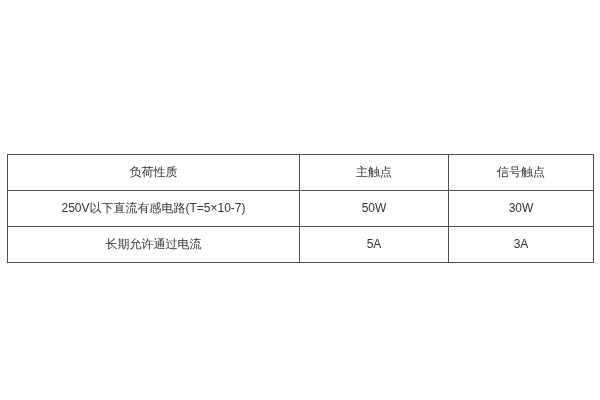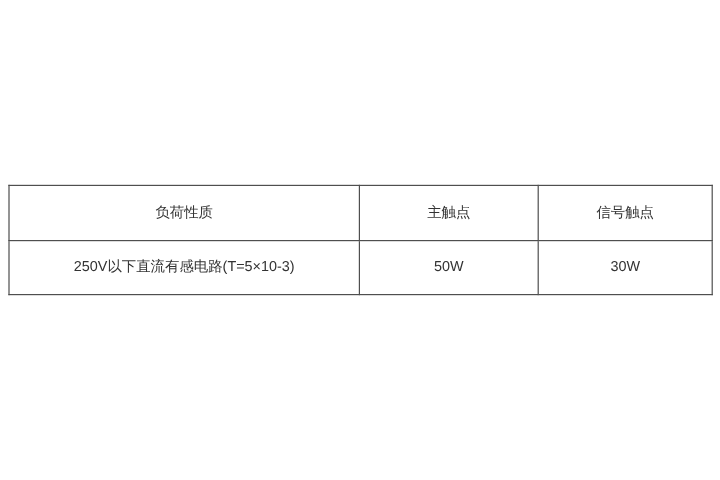--- a/index.html
+++ b/index.html
@@ -54,19 +54,24 @@
       <col style="width:149px">
       <col style="width:145px">
     </colgroup>
     <tbody>
       <tr>
         <td>负荷性质</td>
         <td>主触点</td>
         <td>信号触点</td>
       </tr>
       <tr>
-        <td>250V以下直流有感电路(T=5×10-3)</td>
+        <td>250V以下直流有感电路(T=5×10-7)</td>
         <td>50W</td>
         <td>30W</td>
+      </tr>
+      <tr>
+        <td>长期允许通过电流</td>
+        <td>5A</td>
+        <td>3A</td>
       </tr>
     </tbody>
   </table>
 </div>
 
 </body></html>

